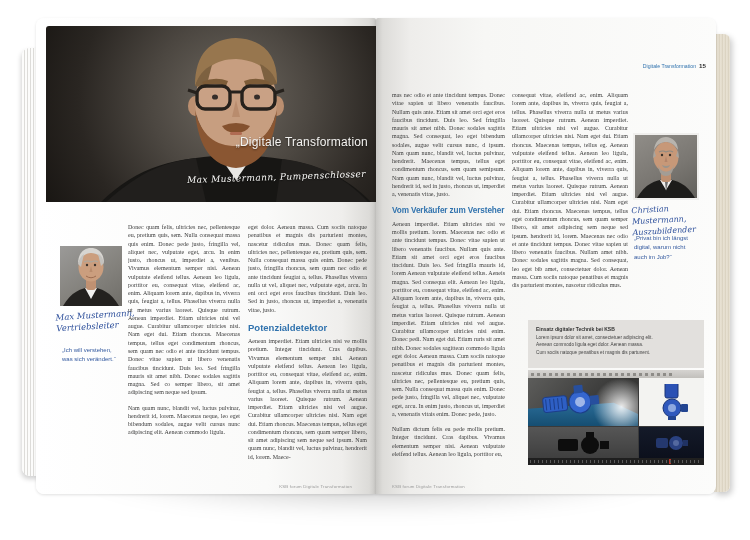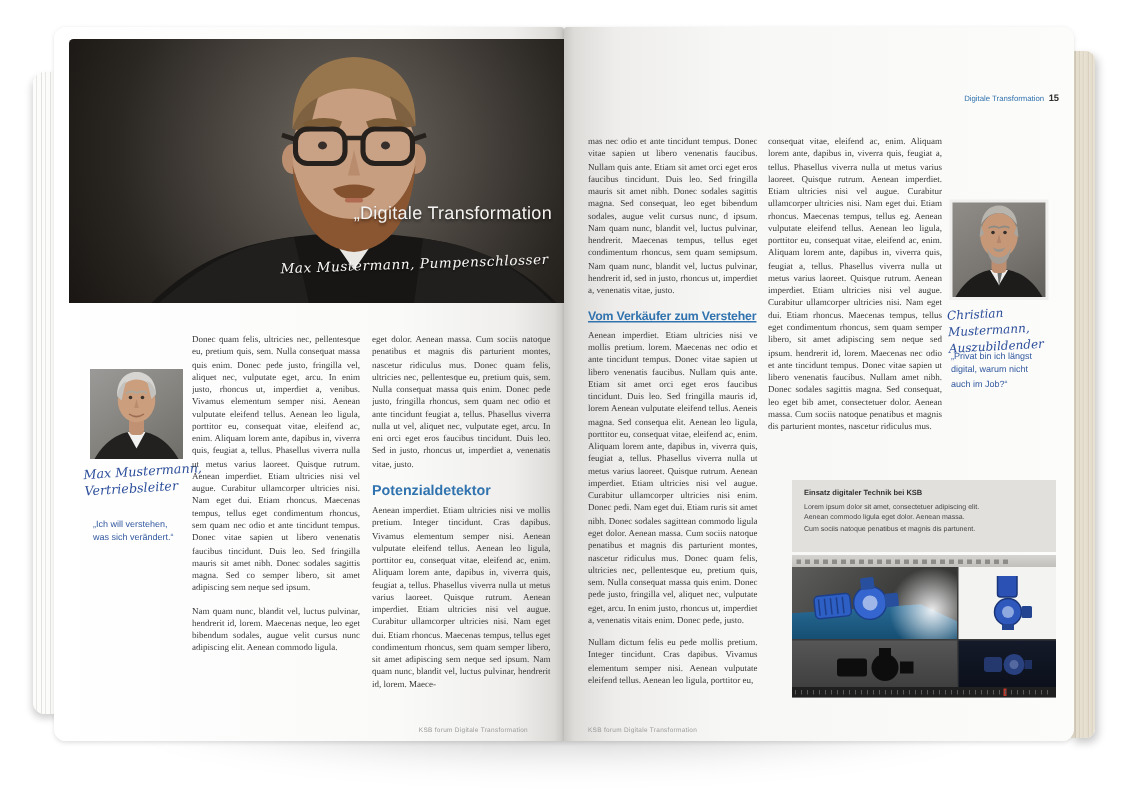--- a/index.html
+++ b/index.html
@@ -31,21 +31,21 @@
     font-size:12px;line-height:1.16;letter-spacing:.2px;text-shadow:0 1px 2px rgba(0,0,0,.5);}
   .hero-sign{position:absolute;right:10px;top:146px;color:#fafaf8;
     font-family:"DejaVu Serif", serif;font-style:italic;font-size:9px;letter-spacing:.4px;
     transform:rotate(-2deg);text-shadow:0 1px 1px rgba(0,0,0,.5);}
   
   .bodytext{font-family:"Liberation Serif", serif;font-size:6px;line-height:1.38;
     text-align:justify;color:#3b3b3b;overflow:hidden;position:absolute;}
   .bodytext p{margin:0 0 7px 0;}
   .blue-head{font-family:"Liberation Sans", sans-serif;color:#3173ae;font-weight:bold;white-space:nowrap;}
   .head-left{font-size:9.5px;margin:5px 0 3px 0;}
-  .head-right{font-size:8.2px;letter-spacing:-.1px;margin:5px 0 3px 0;text-decoration:underline;}
+  .head-right{font-size:8.2px;letter-spacing:-.1px;margin:5px 0 3px 0;}
   .pre{white-space:pre-line;}
   .handwriting{font-family:"DejaVu Serif", serif;font-style:italic;font-size:8.5px;
     line-height:1.35;color:#2d4f9b;transform:rotate(-3.5deg);position:absolute;}
   .margin-quote{position:absolute;font-size:6px;line-height:1.55;color:#33599f;}
   .footer{position:absolute;top:466px;font-size:4.3px;color:#999;letter-spacing:.2px;}
   .pagehead{position:absolute;top:44px;right:10px;font-size:5.2px;color:#3173ae;}
   .pagehead b{color:#2f2f2f;font-size:6.2px;margin-left:3px;}
   
   .mini-photo{position:absolute;overflow:hidden;}
   .mini-photo.l{left:24px;top:228px;width:62px;height:60px;

